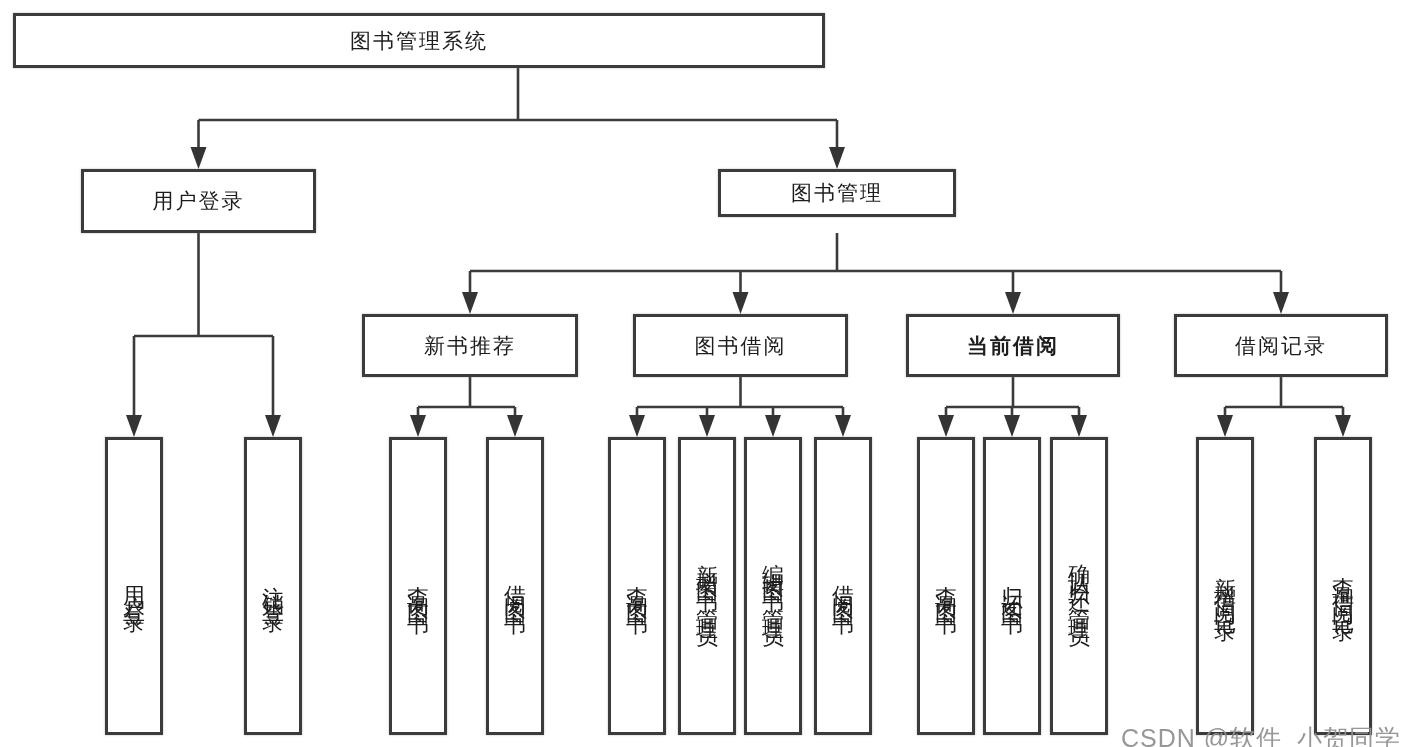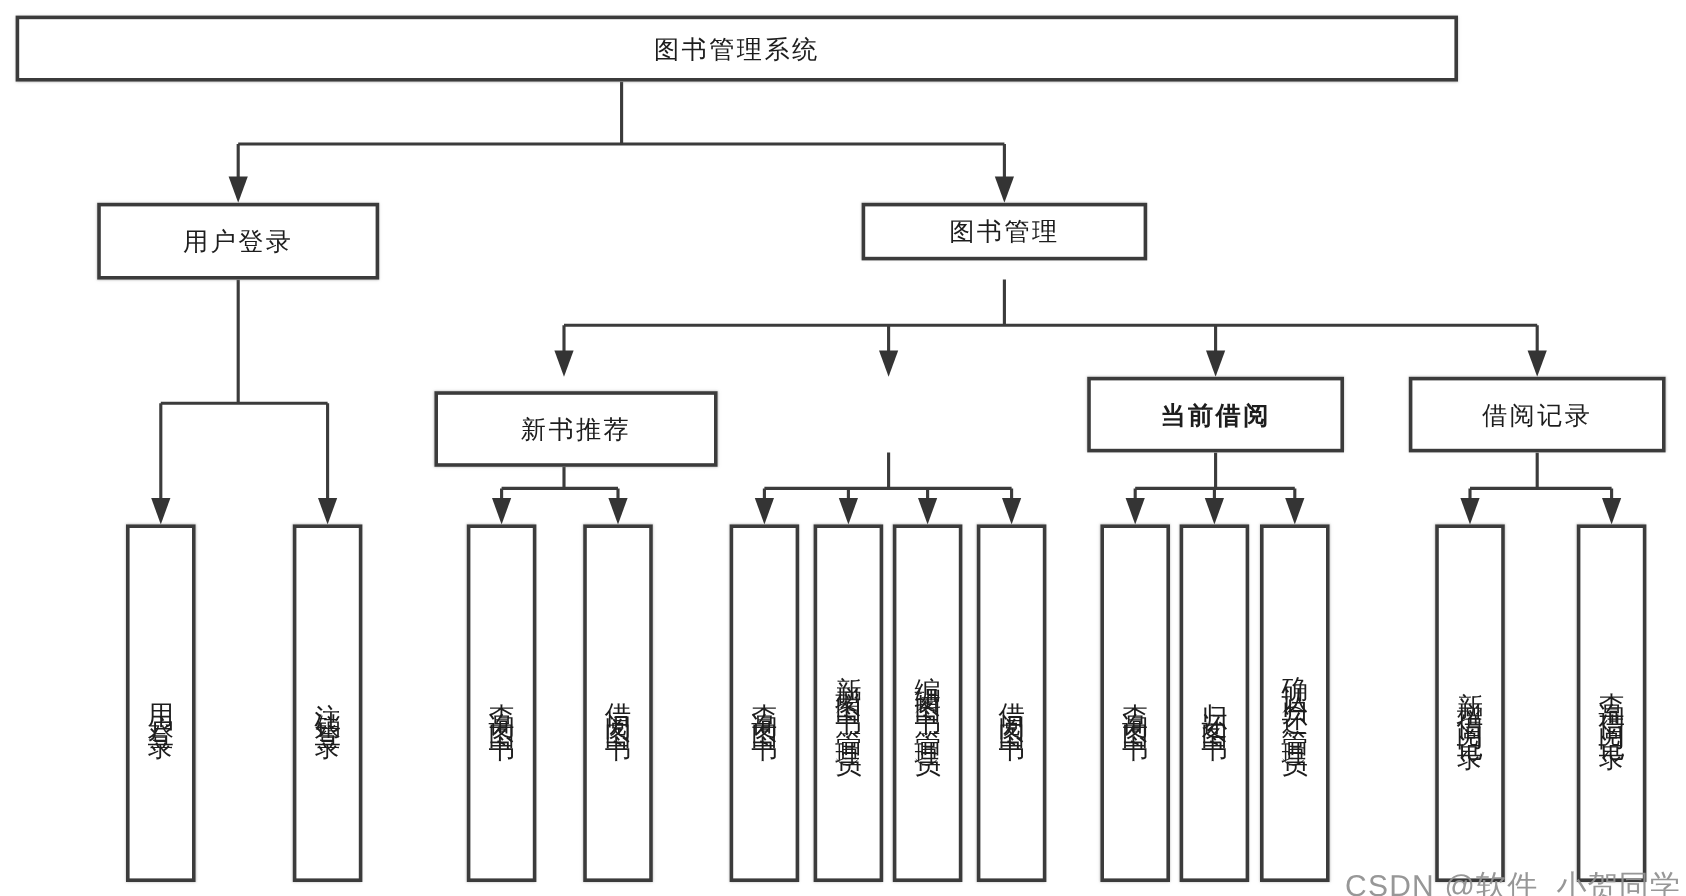--- a/index.html
+++ b/index.html
@@ -85,26 +85,27 @@
       <polygon points="765,415 781,415 773,437"></polygon>
       <polygon points="835,415 851,415 843,437"></polygon>
       <polygon points="938,415 954,415 946,437"></polygon>
       <polygon points="1004,415 1020,415 1012,437"></polygon>
       <polygon points="1071,415 1087,415 1079,437"></polygon>
       <polygon points="1217,415 1233,415 1225,437"></polygon>
       <polygon points="1335,415 1351,415 1343,437"></polygon>
     </g>
   </svg>
 
-  <div class="node" style="left:13px; top:13px; width:1202px; height:55px;">图书管理系统</div>
+  <div class="node" style="left:13px; top:13px; width:812px; height:55px;">图书管理系统</div>
 
   <div class="node" style="left:81px; top:169px; width:235px; height:64px;">用户登录</div>
   <div class="node" style="left:718px; top:169px; width:238px; height:48px;">图书管理</div>
 
-  <div class="node" style="left:362px; top:326px; width:236px; height:63px;">新书推荐</div>
+  <div class="node" style="left:362px; top:314px; width:216px; height:63px;">新书推荐</div>
+  <div class="node" style="left:633px; top:314px; width:215px; height:63px;">图书借阅</div>
   <div class="node" style="left:906px; top:314px; width:214px; height:63px;font-weight:bold;">当前借阅</div>
   <div class="node" style="left:1174px; top:314px; width:214px; height:63px;">借阅记录</div>
 
   <div class="node leaf" style="left:105px; top:437px; width:58px; height:298px;">用户登录</div>
   <div class="node leaf" style="left:244px; top:437px; width:58px; height:298px;">注销登录</div>
 
   <div class="node leaf" style="left:389px; top:437px; width:58px; height:298px;">查询图书</div>
   <div class="node leaf" style="left:486px; top:437px; width:58px; height:298px;">借阅图书</div>
 
   <div class="node leaf" style="left:608px; top:437px; width:58px; height:298px;">查询图书</div>

